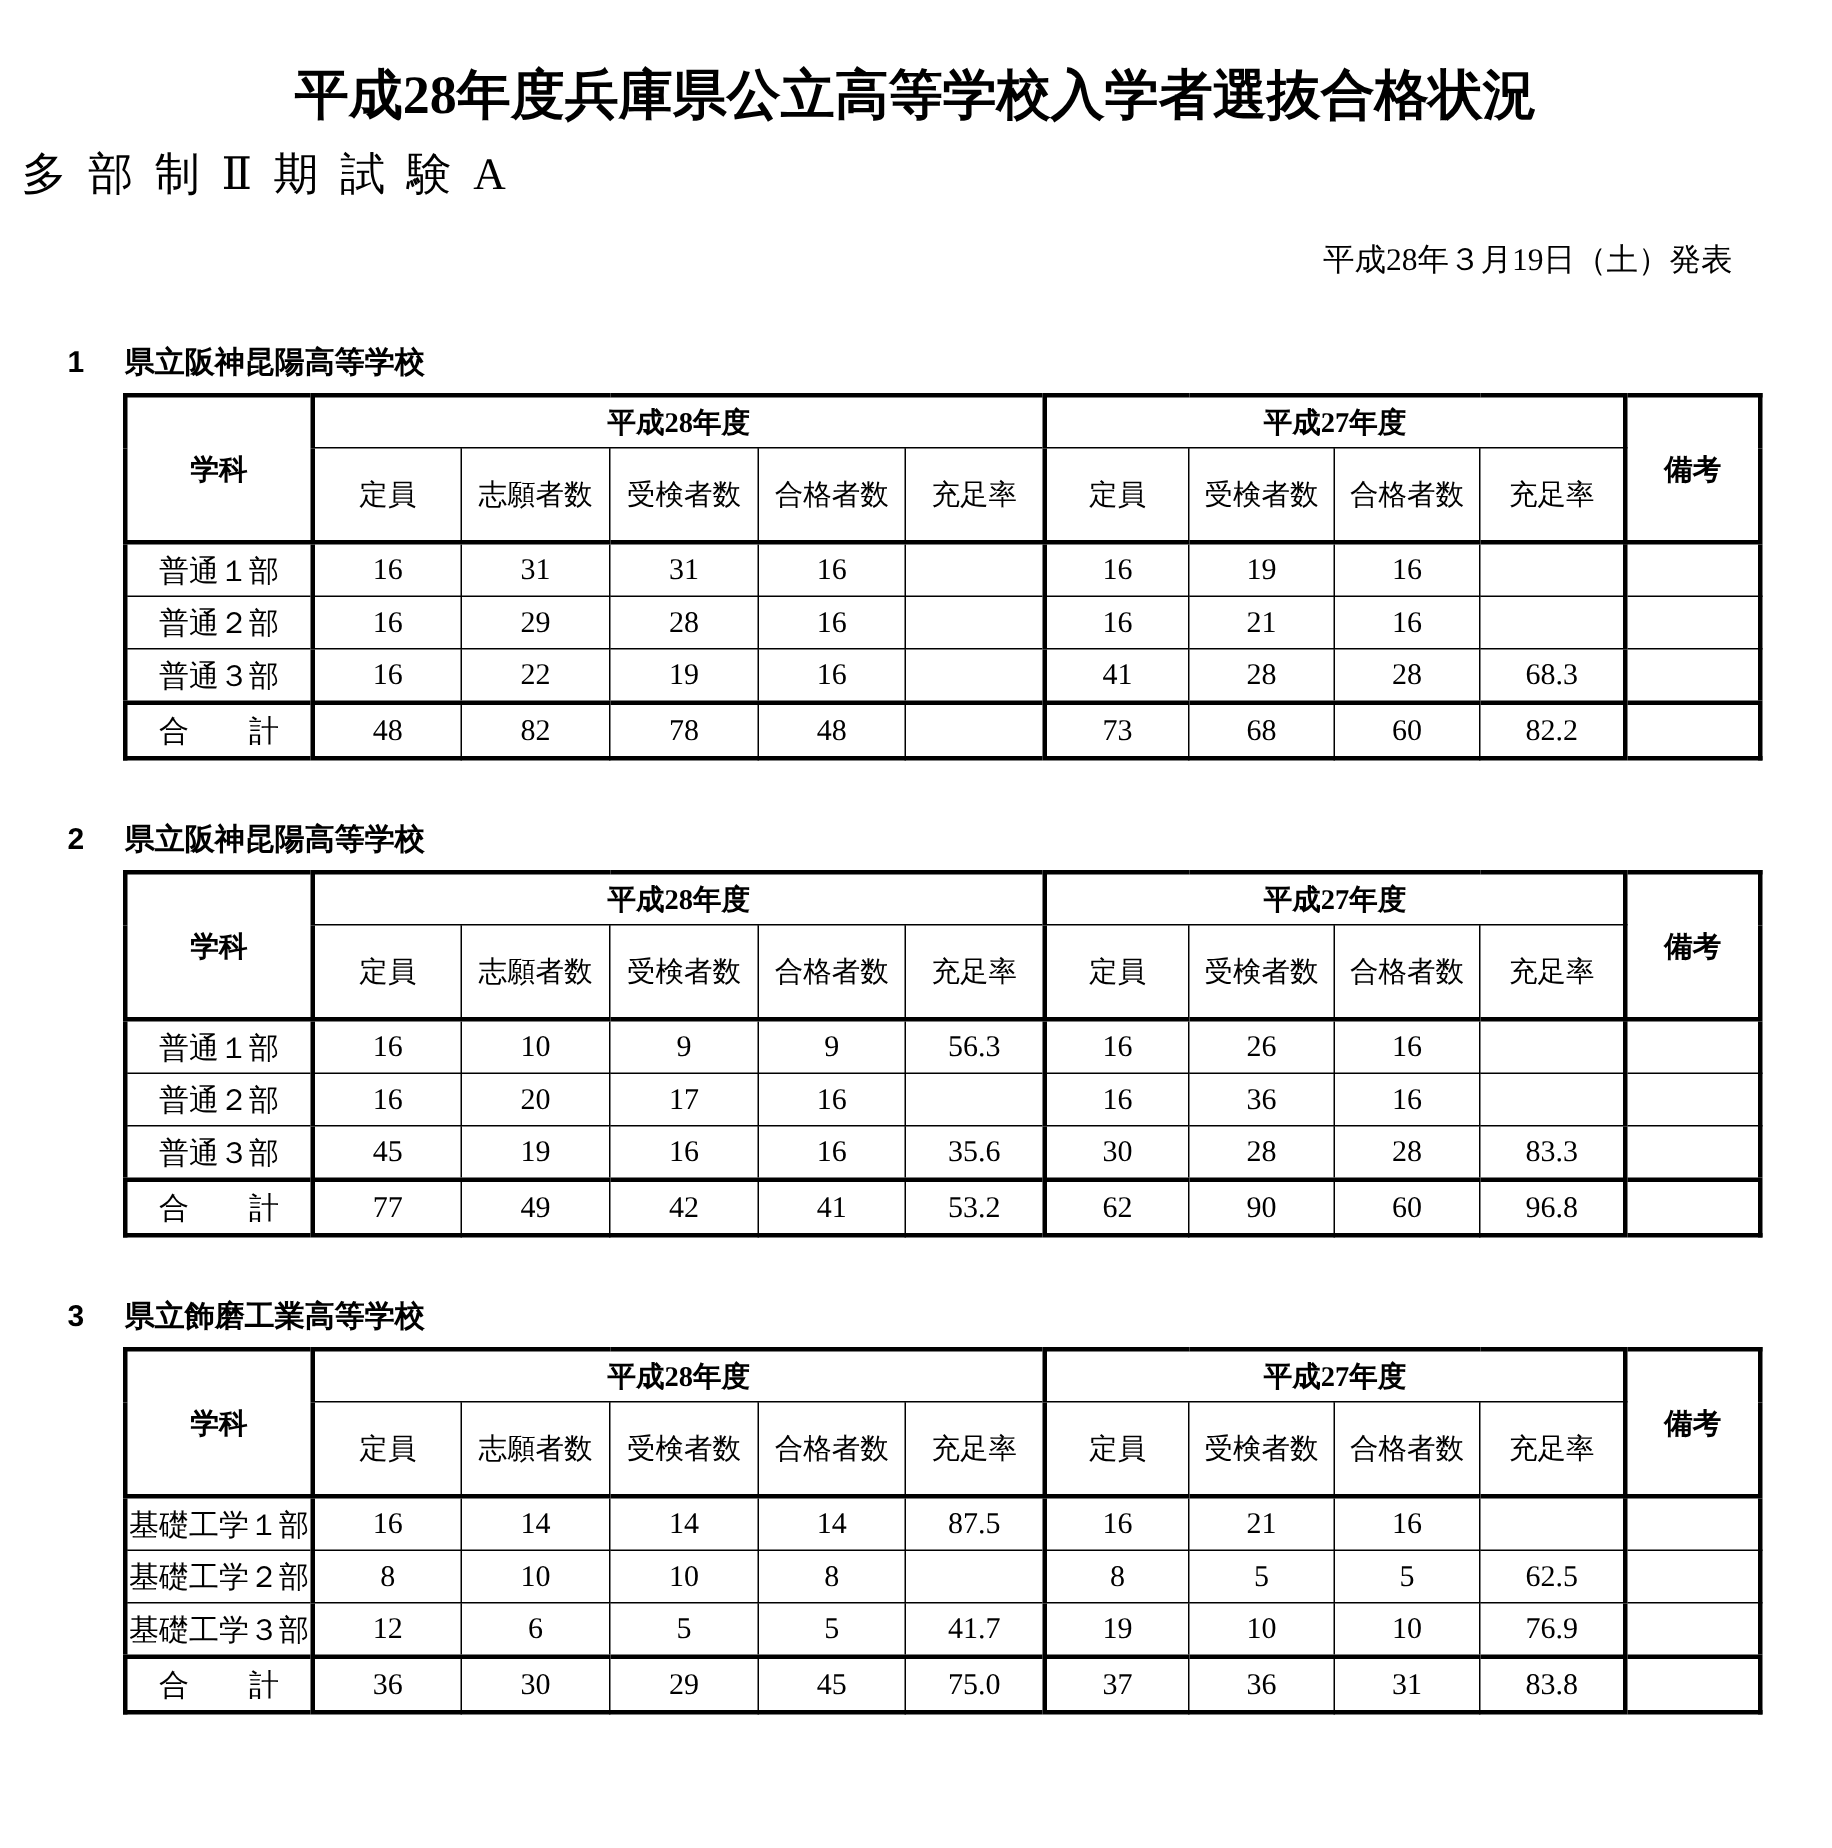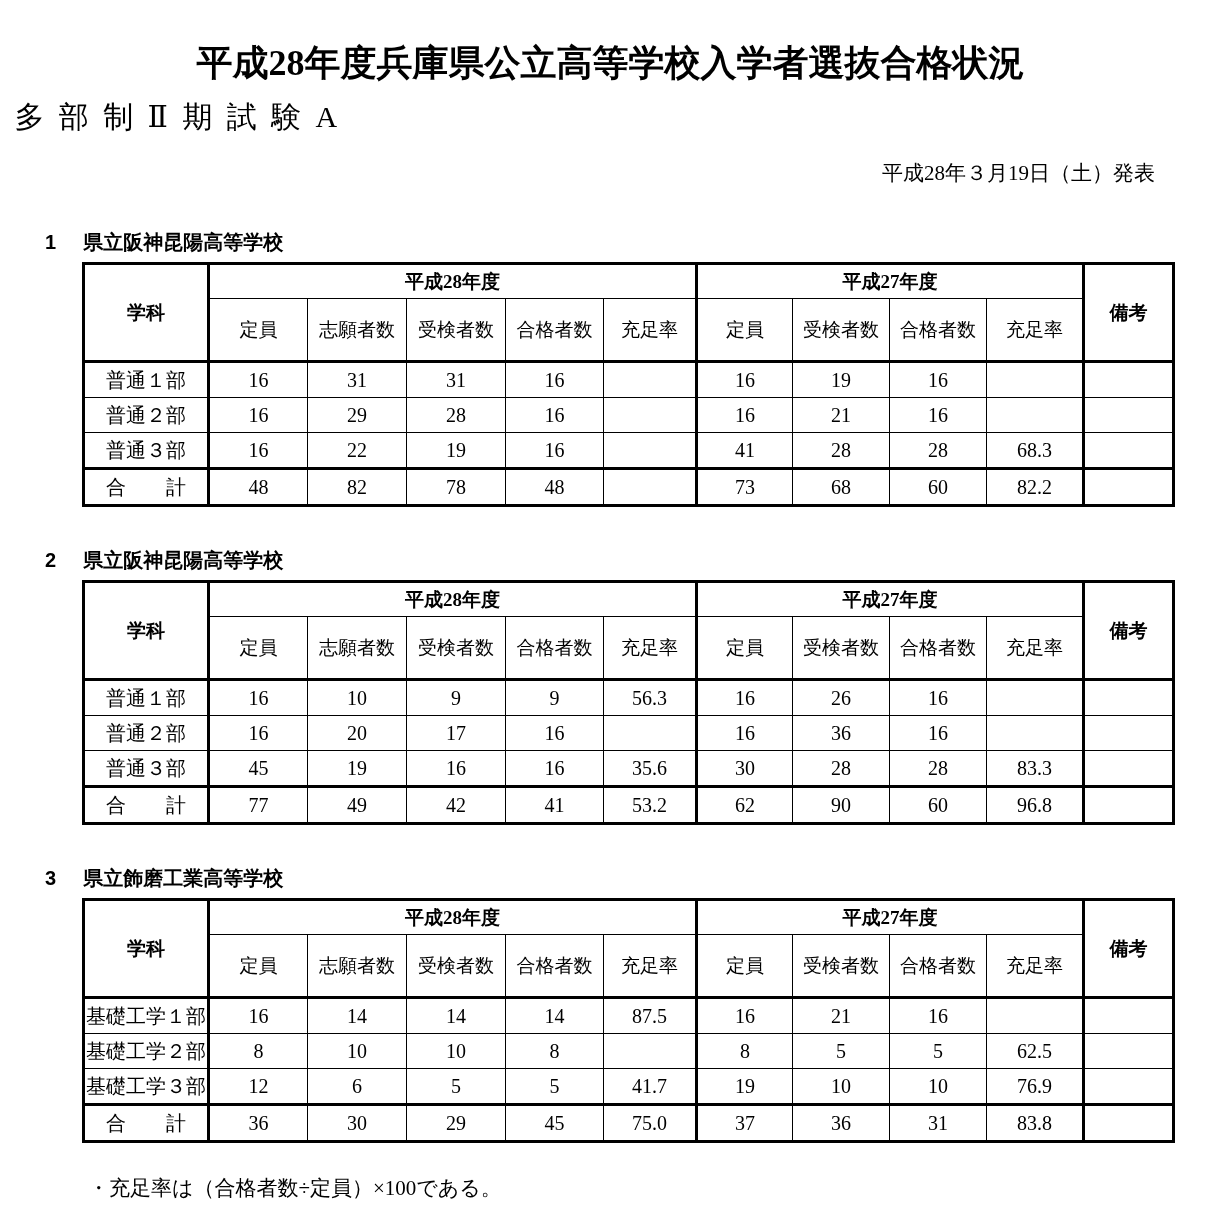--- a/index.html
+++ b/index.html
@@ -365,15 +365,14 @@
             <td class="thick-l">37</td>
             <td>36</td>
             <td>31</td>
             <td>83.8</td>
             <td class="thick-l"></td>
           </tr>
         </tbody>
     </table>
   </section>
 
-  <div class="footnote">・充足率は（合格者数÷定員）×100である。</div>
 
 </div>
 
 </body></html>

